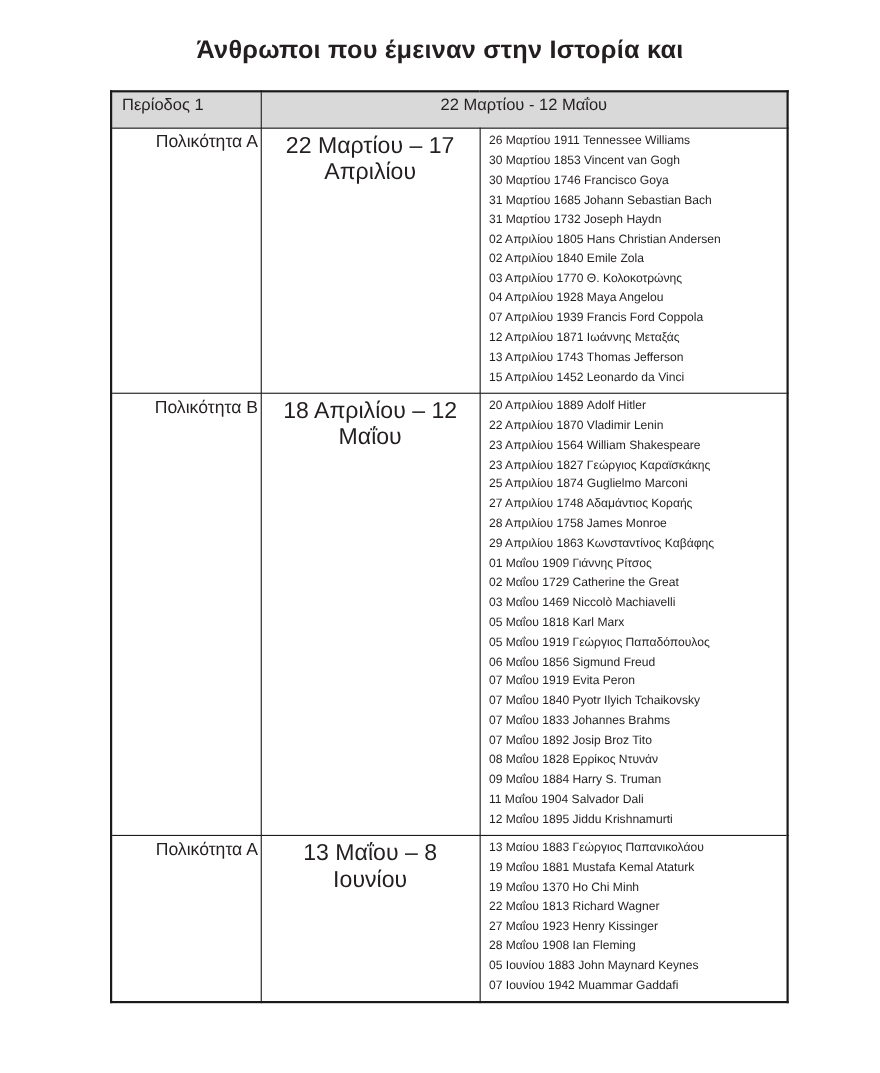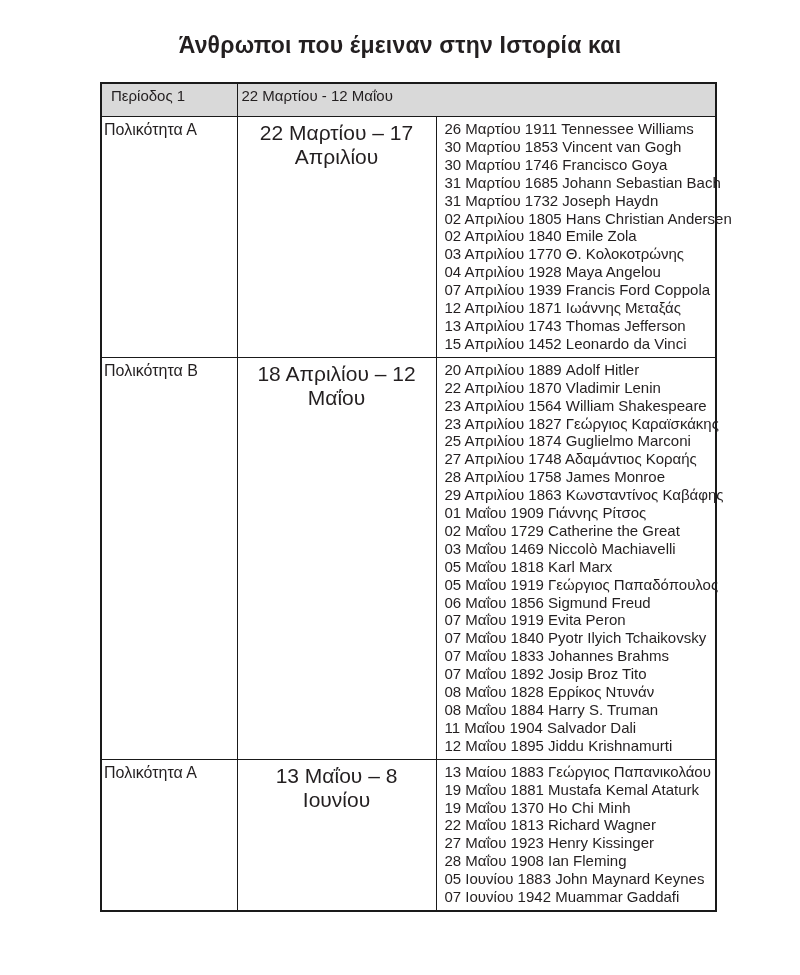--- a/index.html
+++ b/index.html
@@ -44,37 +44,38 @@
     background:var(--header-bg);
     height:26px;
     font-size:15px;
     font-weight:400;
   }
   td.period-label{
     text-align:left;
     padding:3px 6px 3px 9px;
   }
   td.period-range{
+    text-align:center;
     padding:3px 4px;
   }
   td.polarity-cell{
-    text-align:left;
+    text-align:right;
     font-size:16px;
     padding:4px 2px;
   }
   td.range-cell{
     text-align:center;
     font-size:21px;
     padding:4px 2px;
   }
   td.people-cell{
     padding:3px 4px 4px 8px;
   }
   .person{
-    font-size:15px;
+    font-size:11px;
     line-height:17.9px;
     white-space:nowrap;
   }
 </style>
 </head>
 <body>
 
 <div class="page">
 
   <div class="doc-title">
@@ -130,21 +131,21 @@
             <div class="person">02 Μαΐου 1729 Catherine the Great</div>
             <div class="person">03 Μαΐου 1469 Niccolò Machiavelli</div>
             <div class="person">05 Μαΐου 1818 Karl Marx</div>
             <div class="person">05 Μαΐου 1919 Γεώργιος Παπαδόπουλος</div>
             <div class="person">06 Μαΐου 1856 Sigmund Freud</div>
             <div class="person">07 Μαΐου 1919 Evita Peron</div>
             <div class="person">07 Μαΐου 1840 Pyotr Ilyich Tchaikovsky</div>
             <div class="person">07 Μαΐου 1833 Johannes Brahms</div>
             <div class="person">07 Μαΐου 1892 Josip Broz Tito</div>
             <div class="person">08 Μαΐου 1828 Ερρίκος Ντυνάν</div>
-            <div class="person">08 Μαΐου 1884 Harry S. Truman</div>
+            <div class="person">09 Μαΐου 1884 Harry S. Truman</div>
             <div class="person">11 Μαΐου 1904 Salvador Dali</div>
             <div class="person">12 Μαΐου 1895 Jiddu Krishnamurti</div>
           </td>
     </tr>
 
 
     <tr>
       <td class="polarity-cell">Πολικότητα Α</td>
       <td class="range-cell">13 Μαΐου – 8 Ιουνίου</td>
       <td class="people-cell">

